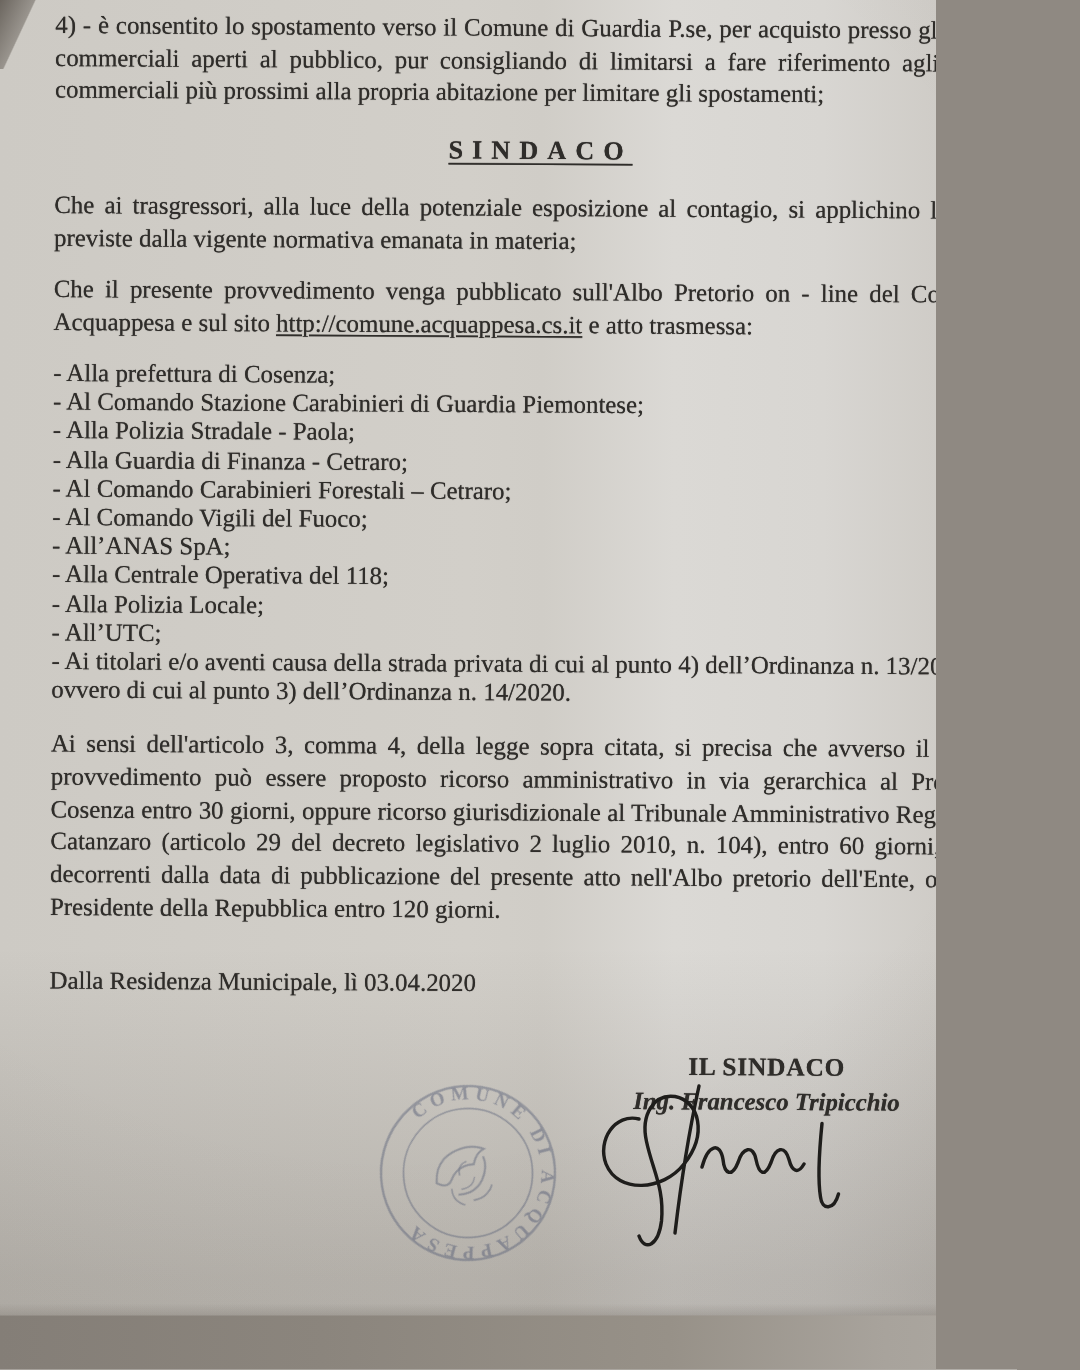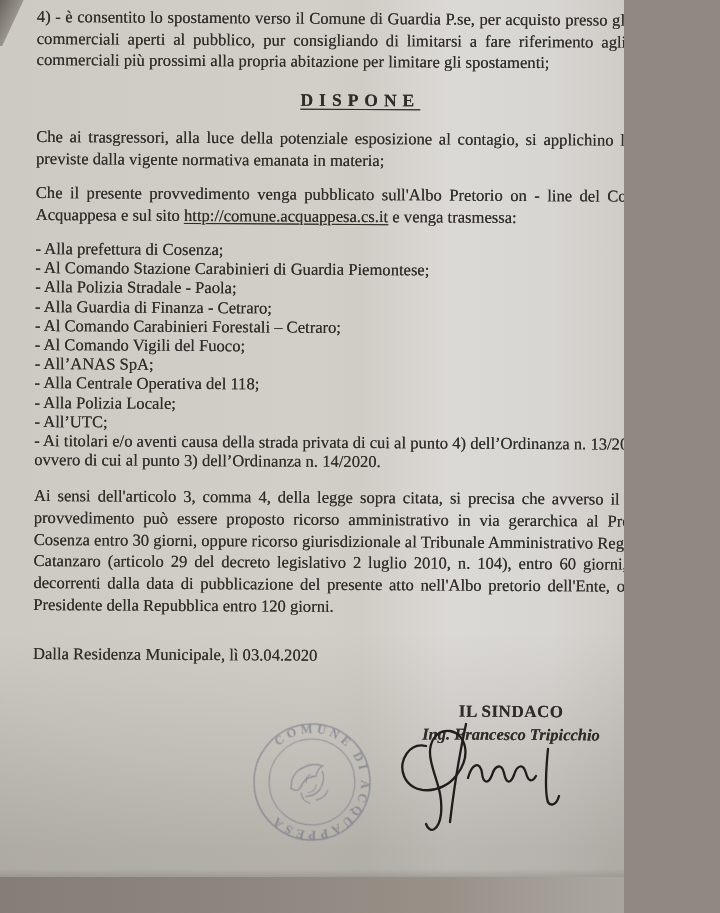--- a/index.html
+++ b/index.html
@@ -56,26 +56,26 @@
   <div class="paper-vignette"></div>
   <div class="table-edge-blur"></div>
   <div class="table-edge"></div>
   <div class="corner-wedge"></div>
 
   <div class="doc">
 
     <div class="block p1 just soft">4) - è consentito lo spostamento verso il Comune di Guardia P.se, per acquisto presso gli esercizi commerciali aperti al pubblico, pur consigliando di limitarsi a fare riferimento agli esercizi commerciali più prossimi alla propria abitazione per limitare gli spostamenti;</div>
 
     <div class="block h-dispone">
-      <span class="soft">DISPONE</span>
+      <span class="soft">SINDACO</span>
     </div>
 
     <div class="block p2 just soft">Che ai trasgressori, alla luce della potenziale esposizione al contagio, si applichino le misure previste dalla vigente normativa emanata in materia;</div>
 
-    <div class="block p3 just soft"><span>Che il presente provvedimento venga pubblicato sull'Albo Pretorio on - line del Comune di Acquappesa e sul sito </span><span class="url">http://comune.acquappesa.cs.it</span><span> e venga trasmessa:</span></div>
+    <div class="block p3 just soft"><span>Che il presente provvedimento venga pubblicato sull'Albo Pretorio on - line del Comune di Acquappesa e sul sito </span><span class="url">http://comune.acquappesa.cs.it</span><span> e atto trasmessa:</span></div>
 
     <div class="block recipients soft">
         <div class="recipient">- Alla prefettura di Cosenza;</div>
         <div class="recipient">- Al Comando Stazione Carabinieri di Guardia Piemontese;</div>
         <div class="recipient">- Alla Polizia Stradale - Paola;</div>
         <div class="recipient">- Alla Guardia di Finanza - Cetraro;</div>
         <div class="recipient">- Al Comando Carabinieri Forestali – Cetraro;</div>
         <div class="recipient">- Al Comando Vigili del Fuoco;</div>
         <div class="recipient">- All’ANAS SpA;</div>
         <div class="recipient">- Alla Centrale Operativa del 118;</div>

